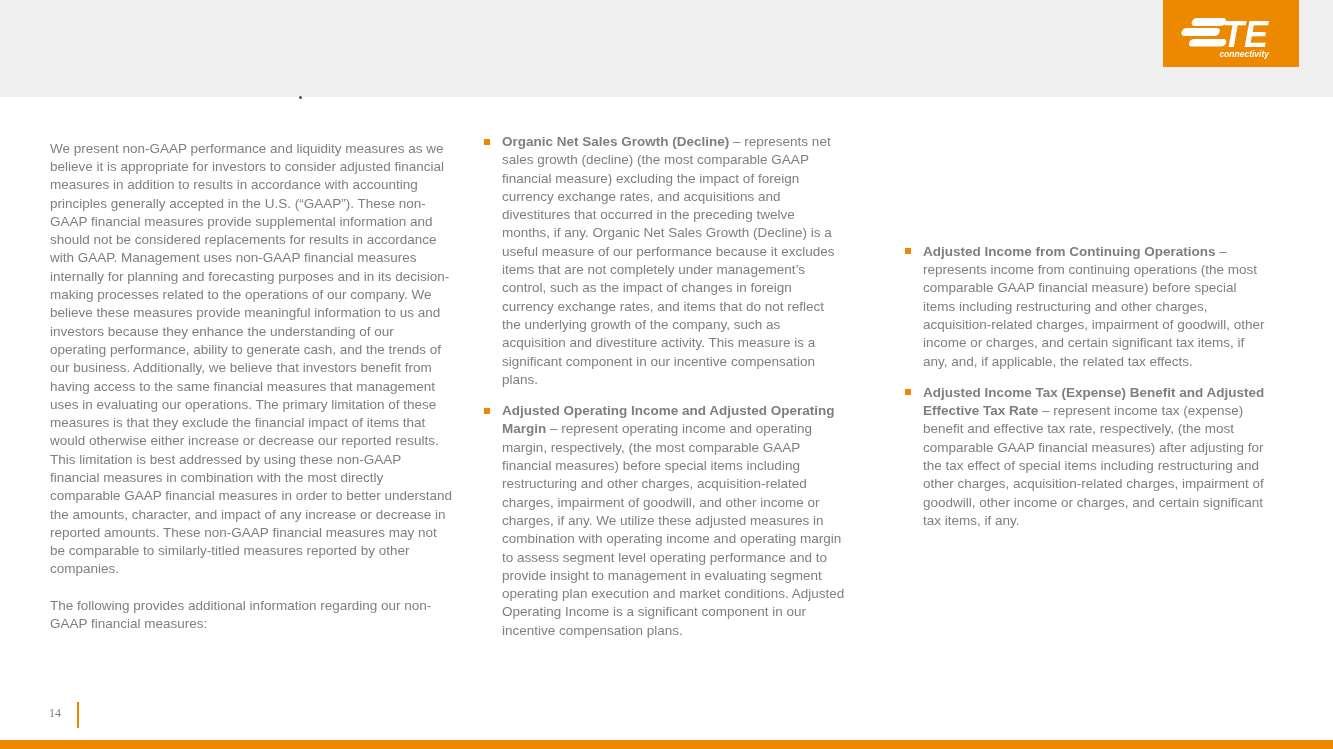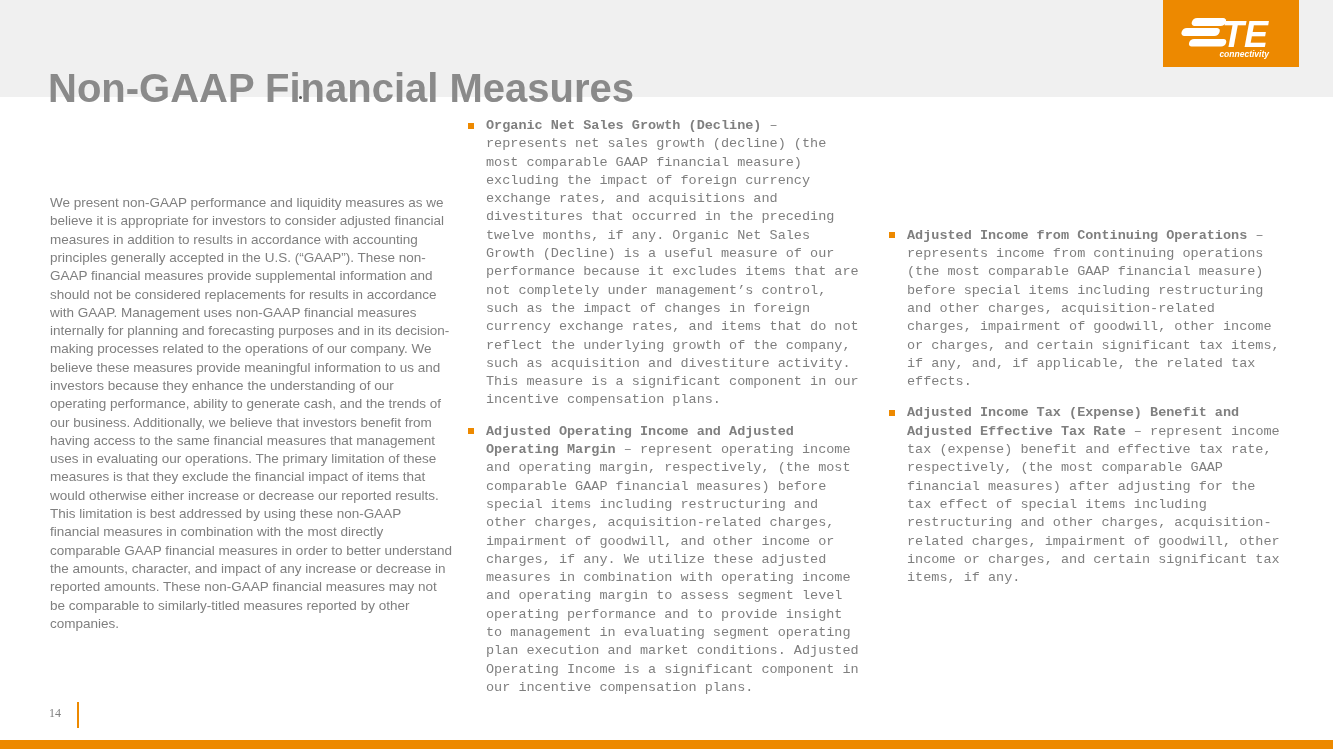--- a/index.html
+++ b/index.html
@@ -37,21 +37,21 @@
     display:flex; align-items:center;
     color:var(--body-gray, #7F7F7F);
     font-size:13.5px; line-height:18.3px;
   }
   .col1 { width:402px; margin-right:15px; }
   .col2 { width:394px; margin-right:27px; }
   .col3 { flex:1; }
   .col1 p { margin:0; }
   .col1 p + p { margin-top:18px; }
 
-  ul.bullets { list-style:none; margin:0; padding:0;font-family:Liberation Mono, monospace; }
+  ul.bullets { list-style:none; margin:16px; padding:0; }
   ul.bullets li {
     position:relative; padding-left:19px; margin:0 0 13px 0;
   }
   ul.bullets li::before {
     content:""; position:absolute; left:1px; top:5.5px;
     width:6px; height:6px;
     background:var(--accent-orange, #ED8900);
   }
   .bh { font-weight:bold; }
 
@@ -69,40 +69,40 @@
     background:var(--accent-orange, #ED8900);
   }
 </style>
 </head>
 <body>
 
 <div class="slide">
 
   <div class="header-band"></div>
 
-  <h1 class="page-title">Non-GAAP Financial Measures</h1>
 
   <div class="title-dot"></div>
 
   <div class="logo-box">
     <svg viewBox="0 0 121 67" aria-hidden="true">
       <g transform="skewX(-18)" fill="#ffffff">
         <rect x="36" y="18" width="34" height="8" rx="4"></rect>
         <rect x="29" y="28" width="38" height="8" rx="4"></rect>
         <rect x="40" y="39" width="37" height="7.5" rx="3.75"></rect>
       </g>
       <text x="59" y="47" font-size="36" font-weight="bold" font-style="italic" fill="#ffffff" font-family="Liberation Sans, sans-serif">TE</text>
       <text x="106" y="57" text-anchor="end" font-size="8.5" font-weight="bold" font-style="italic" fill="#ffffff" font-family="Liberation Sans, sans-serif">connectivity</text>
     </svg>
   </div>
 
   <div class="content">
 
     <div class="col1">
       <p>We present non-GAAP performance and liquidity measures as we believe it is appropriate for investors to consider adjusted financial measures in addition to results in accordance with accounting principles generally accepted in the U.S. (“GAAP”). These non-GAAP financial measures provide supplemental information and should not be considered replacements for results in accordance with GAAP. Management uses non-GAAP financial measures internally for planning and forecasting purposes and in its decision-making processes related to the operations of our company. We believe these measures provide meaningful information to us and investors because they enhance the understanding of our operating performance, ability to generate cash, and the trends of our business. Additionally, we believe that investors benefit from having access to the same financial measures that management uses in evaluating our operations. The primary limitation of these measures is that they exclude the financial impact of items that would otherwise either increase or decrease our reported results. This limitation is best addressed by using these non-GAAP financial measures in combination with the most directly comparable GAAP financial measures in order to better understand the amounts, character, and impact of any increase or decrease in reported amounts. These non-GAAP financial measures may not be comparable to similarly-titled measures reported by other companies.</p>
+      <p>The following provides additional information regarding our non-GAAP financial measures:</p>
     </div>
 
     <div class="col2">
       <ul class="bullets">
         <li>
           <span class="bh">Organic Net Sales Growth (Decline)</span>
           <span class="bt">– represents net sales growth (decline) (the most comparable GAAP financial measure) excluding the impact of foreign currency exchange rates, and acquisitions and divestitures that occurred in the preceding twelve months, if any. Organic Net Sales Growth (Decline) is a useful measure of our performance because it excludes items that are not completely under management’s control, such as the impact of changes in foreign currency exchange rates, and items that do not reflect the underlying growth of the company, such as acquisition and divestiture activity. This measure is a significant component in our incentive compensation plans.</span>
         </li>
         <li>
           <span class="bh">Adjusted Operating Income and Adjusted Operating Margin</span>

